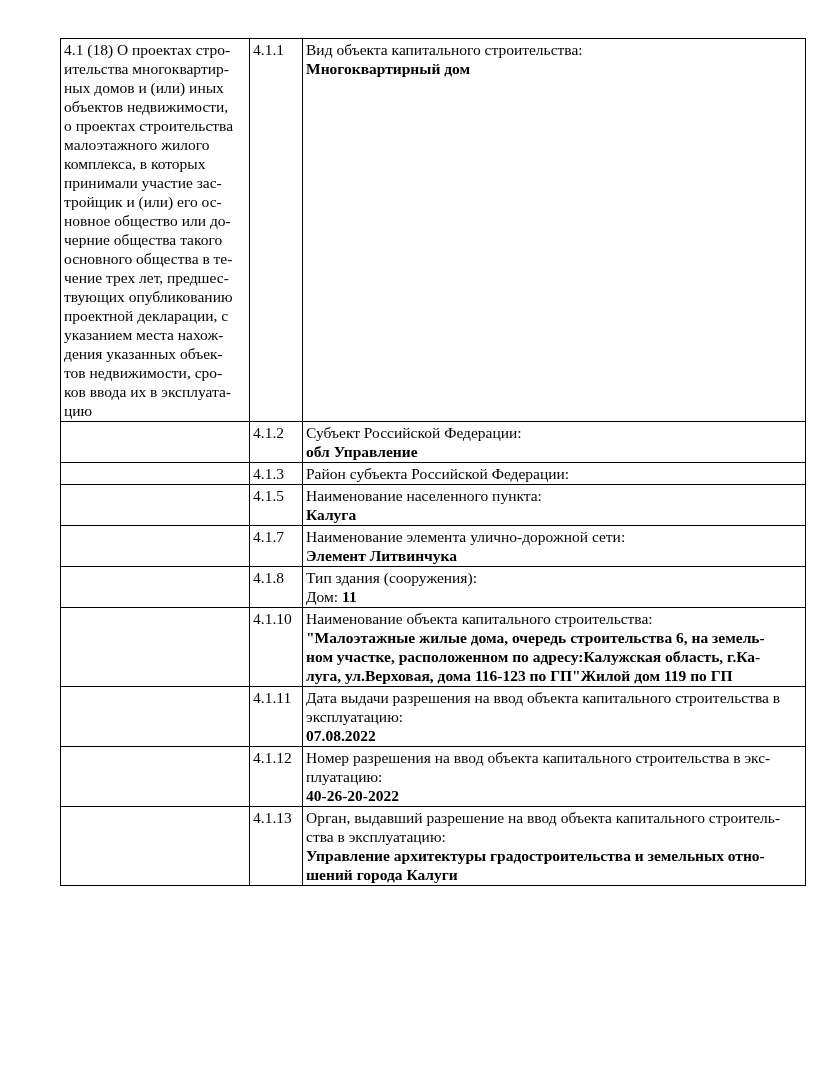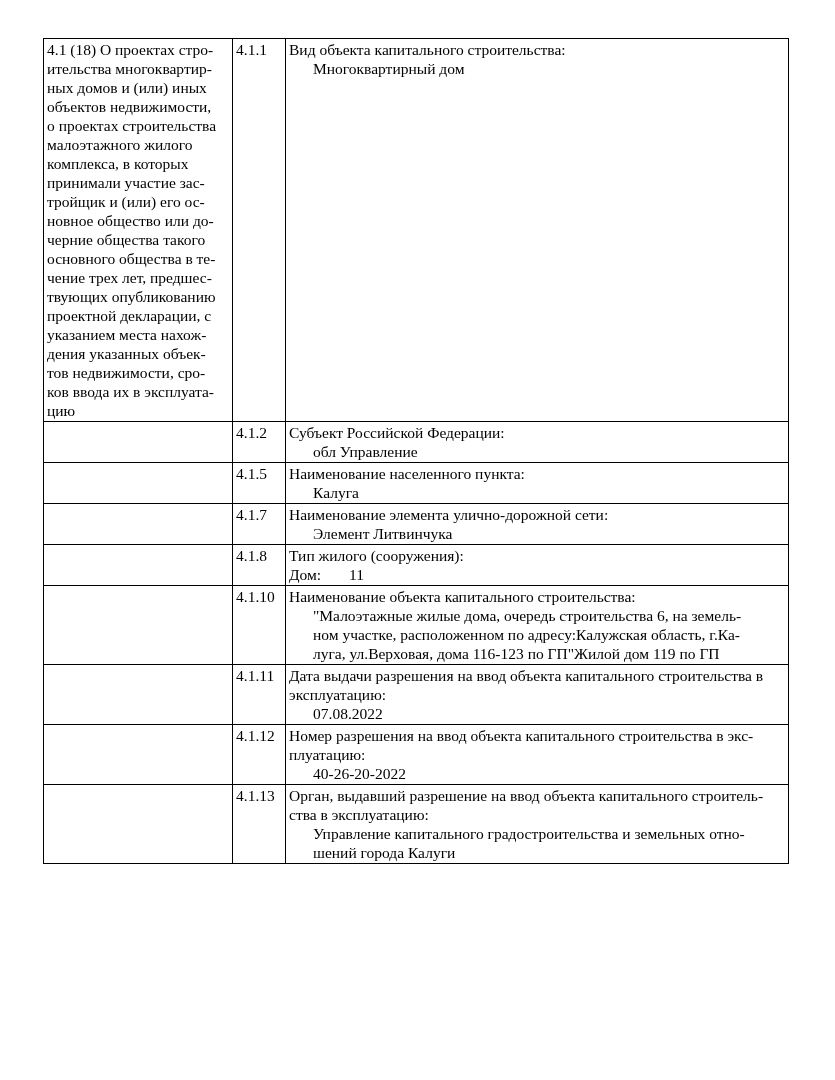--- a/index.html
+++ b/index.html
@@ -11,21 +11,21 @@
   }
   .page {
     position: relative;
     width: 835px;
     height: 1080px;
     background: #ffffff;
     overflow: hidden;
   }
   table.decl {
     position: absolute;
-    left: 43px;
+    left: 60px;
     top: 38px;
     width: 745px;
     border-collapse: collapse;
     table-layout: fixed;
   }
   table.decl td {
     border: 1px solid #000000;
     vertical-align: top;
     padding: 1px 3px;
     font-size: 15.5px;
@@ -42,22 +42,21 @@
     padding-left: 4px;
     margin-top: 32px;
   }
   td.vmid {
     vertical-align: middle;
   }
   .label, .value {
     white-space: pre-line;
   }
   .value, .bold {
-    font-weight: normal;
-    margin-left: 24px;
+    font-weight: bold;
   }
   .value-line {
     white-space: normal;
   }
 </style>
 </head>
 <body>
 
 <div class="page">
   <table class="decl">
@@ -97,39 +96,46 @@
       <tr>
         <td></td>
         <td class="code">4.1.2</td>
         <td>
           <div class="label">Субъект Российской Федерации:</div>
           <div class="value">обл Управление</div>
         </td>
       </tr>
       <tr>
         <td></td>
+        <td class="code">4.1.3</td>
+        <td>
+          <div class="label">Район субъекта Российской Федерации:</div>
+        </td>
+      </tr>
+      <tr>
+        <td></td>
         <td class="code">4.1.5</td>
         <td>
           <div class="label">Наименование населенного пункта:</div>
           <div class="value">Калуга</div>
         </td>
       </tr>
       <tr>
         <td></td>
         <td class="code">4.1.7</td>
         <td>
           <div class="label">Наименование элемента улично-дорожной сети:</div>
           <div class="value">Элемент Литвинчука</div>
         </td>
       </tr>
       <tr>
         <td></td>
         <td class="code">4.1.8</td>
         <td>
-          <div class="label">Тип жилого (сооружения):</div>
+          <div class="label">Тип здания (сооружения):</div>
           <div class="value-line"><span>Дом: </span><span class="bold">11</span></div>
         </td>
       </tr>
       <tr>
         <td></td>
         <td class="code">4.1.10</td>
         <td>
           <div class="label">Наименование объекта капитального строительства:</div>
           <div class="value">"Малоэтажные жилые дома, очередь строительства 6, на земель-
 ном участке, расположенном по адресу:Калужская область, г.Ка-
@@ -153,19 +159,19 @@
 плуатацию:</div>
           <div class="value">40-26-20-2022</div>
         </td>
       </tr>
       <tr>
         <td></td>
         <td class="code">4.1.13</td>
         <td>
           <div class="label">Орган, выдавший разрешение на ввод объекта капитального строитель-
 ства в эксплуатацию:</div>
-          <div class="value">Управление капитального градостроительства и земельных отно-
+          <div class="value">Управление архитектуры градостроительства и земельных отно-
 шений города Калуги</div>
         </td>
       </tr>
     </tbody>
   </table>
 </div>
 
 </body></html>

